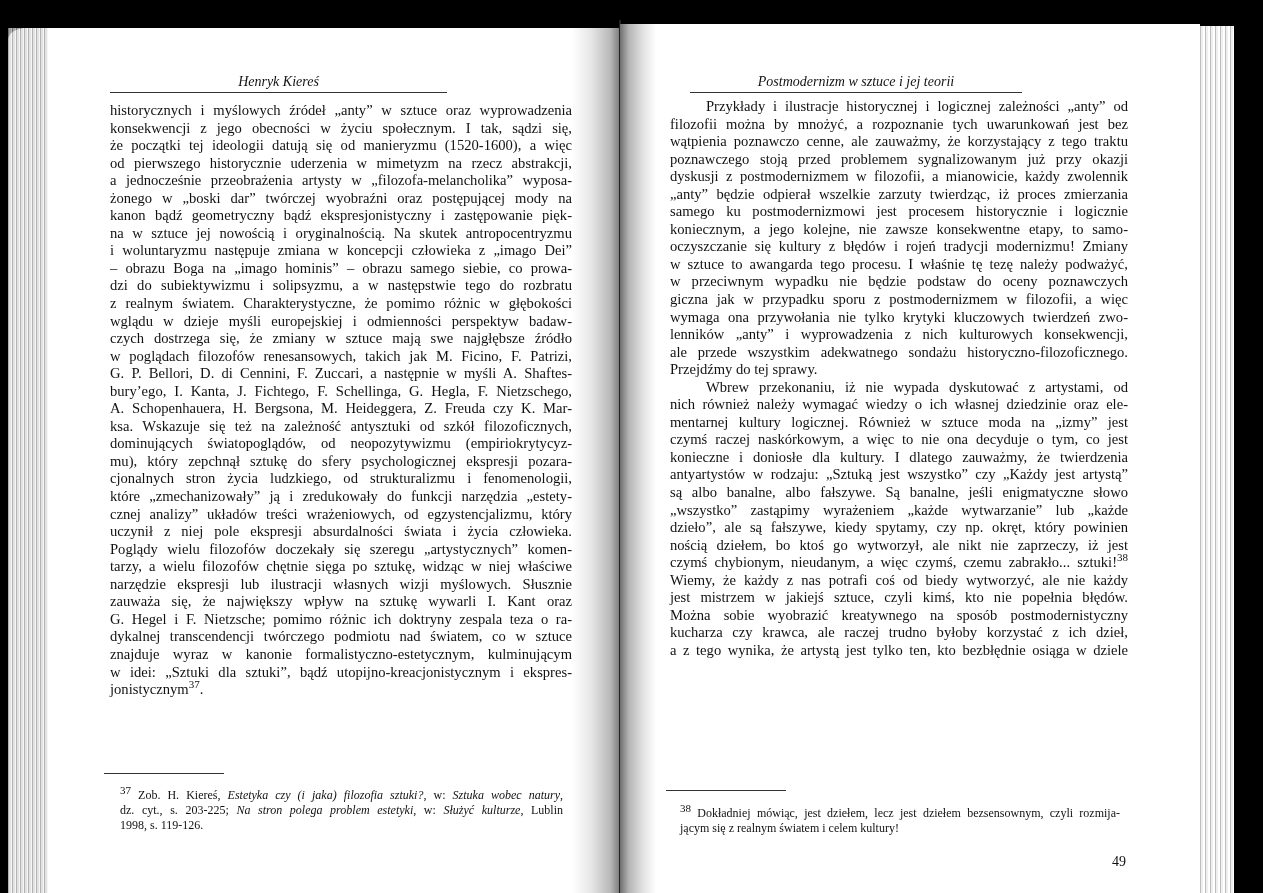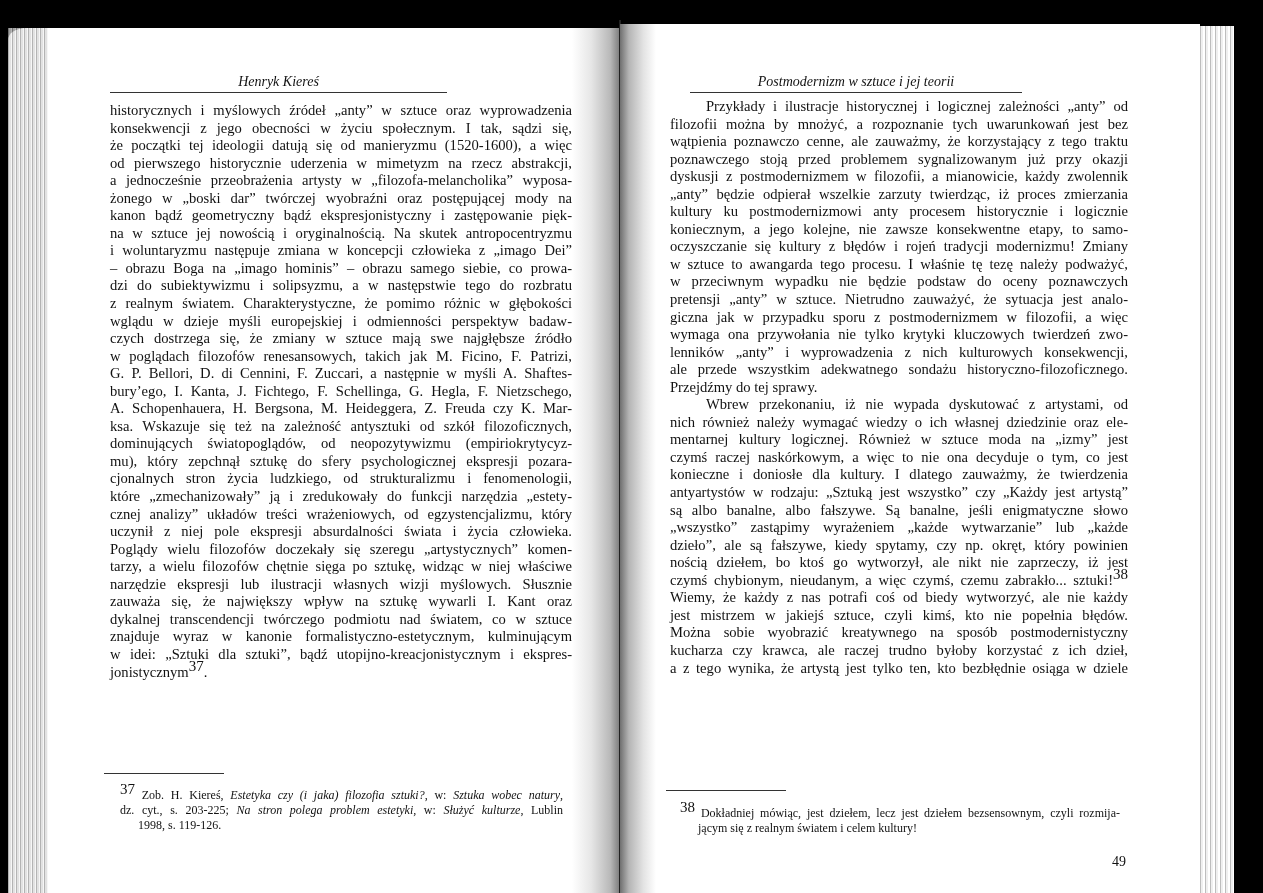--- a/index.html
+++ b/index.html
@@ -50,29 +50,29 @@
   }
   .header.left { left:110px; top:74px; width:337px; }
   .header.right { left:690px; top:74px; width:332px; }
   .body-text {
     position:absolute; font-size:14.6px; line-height:17.55px; text-align:justify;
   }
   .body-text.left { left:110px; top:102px; width:462px; }
   .body-text.right { left:670px; top:98px; width:458px; }
   .body-text .line { display:block; text-align:justify; text-align-last:justify; white-space:nowrap; }
   .body-text .line.last { text-align-last:left; }
-  sup { font-size:15px; line-height:0; }
+  sup { font-size:11px; line-height:0; }
   .fn-rule { position:absolute; height:1px; background:#333; width:120px; }
   .fn-rule.left { left:104px; top:773px; }
   .fn-rule.right { left:666px; top:790px; }
   .footnote { position:absolute; font-size:12px; line-height:15px; }
   .footnote.left { left:120px; top:788px; width:443px; }
   .footnote.right { left:680px; top:806px; width:440px; }
   .footnote .line { display:block; white-space:nowrap; text-align:justify; text-align-last:justify; }
-  .footnote .line.last { text-align-last:left;margin-left:18px; }
+  .footnote .line.last { text-align-last:left; }
   .page-num { position:absolute; font-size:14px; }
   .page-num.left { left:104px; top:853px;margin-top:47px; }
   .page-num.right { left:1112px; top:854px; }
   i, em { font-style:italic;margin-top:47px; }
 </style>
 </head>
 <body>
 
 <div class="scan">
 
@@ -102,20 +102,21 @@
     <span class="line">dominujących światopoglądów, od neopozytywizmu (empiriokrytycyz-</span>
     <span class="line">mu), który zepchnął sztukę do sfery psychologicznej ekspresji pozara-</span>
     <span class="line">cjonalnych stron życia ludzkiego, od strukturalizmu i fenomenologii,</span>
     <span class="line">które „zmechanizowały” ją i zredukowały do funkcji narzędzia „estety-</span>
     <span class="line">cznej analizy” układów treści wrażeniowych, od egzystencjalizmu, który</span>
     <span class="line">uczynił z niej pole ekspresji absurdalności świata i życia człowieka.</span>
     <span class="line">Poglądy wielu filozofów doczekały się szeregu „artystycznych” komen-</span>
     <span class="line">tarzy, a wielu filozofów chętnie sięga po sztukę, widząc w niej właściwe</span>
     <span class="line">narzędzie ekspresji lub ilustracji własnych wizji myślowych. Słusznie</span>
     <span class="line">zauważa się, że największy wpływ na sztukę wywarli I. Kant oraz</span>
+    <span class="line">G. Hegel i F. Nietzsche; pomimo różnic ich doktryny zespala teza o ra-</span>
     <span class="line">dykalnej transcendencji twórczego podmiotu nad światem, co w sztuce</span>
     <span class="line">znajduje wyraz w kanonie formalistyczno-estetycznym, kulminującym</span>
     <span class="line">w idei: „Sztuki dla sztuki”, bądź utopijno-kreacjonistycznym i ekspres-</span>
     <span class="line last"><span>jonistycznym</span><sup>37</sup><span>.</span></span>
   </div>
 
   <div class="fn-rule left"></div>
   <div class="footnote left">
     <span class="line"><sup>37</sup> <span>Zob. H. Kiereś, </span><i>Estetyka czy (i jaka) filozofia sztuki?</i><span>, w: </span><i>Sztuka wobec natury</i><span>,</span></span>
     <span class="line"><span>dz. cyt., s. 203-225; </span><i>Na stron polega problem estetyki</i><span>, w: </span><i>Służyć kulturze</i><span>, Lublin</span></span>
@@ -129,26 +130,25 @@
   <div class="page-right-edge"></div>
   <div class="header right">Postmodernizm w sztuce i jej teorii</div>
 
   <div class="body-text right">
     <span class="line" style="text-indent:36px">Przykłady i ilustracje historycznej i logicznej zależności „anty” od</span>
     <span class="line">filozofii można by mnożyć, a rozpoznanie tych uwarunkowań jest bez</span>
     <span class="line">wątpienia poznawczo cenne, ale zauważmy, że korzystający z tego traktu</span>
     <span class="line">poznawczego stoją przed problemem sygnalizowanym już przy okazji</span>
     <span class="line">dyskusji z postmodernizmem w filozofii, a mianowicie, każdy zwolennik</span>
     <span class="line">„anty” będzie odpierał wszelkie zarzuty twierdząc, iż proces zmierzania</span>
-    <span class="line">kultury ku postmodernizmowi anty procesem historycznie i logicznie</span>
+    <span class="line">samego ku postmodernizmowi jest procesem historycznie i logicznie</span>
     <span class="line">koniecznym, a jego kolejne, nie zawsze konsekwentne etapy, to samo-</span>
     <span class="line">oczyszczanie się kultury z błędów i rojeń tradycji modernizmu! Zmiany</span>
     <span class="line">w sztuce to awangarda tego procesu. I właśnie tę tezę należy podważyć,</span>
     <span class="line">w przeciwnym wypadku nie będzie podstaw do oceny poznawczych</span>
-    <span class="line">pretensji „anty” w sztuce. Nietrudno zauważyć, że sytuacja jest analo-</span>
     <span class="line">giczna jak w przypadku sporu z postmodernizmem w filozofii, a więc</span>
     <span class="line">wymaga ona przywołania nie tylko krytyki kluczowych twierdzeń zwo-</span>
     <span class="line">lenników „anty” i wyprowadzenia z nich kulturowych konsekwencji,</span>
     <span class="line">ale przede wszystkim adekwatnego sondażu historyczno-filozoficznego.</span>
     <span class="line last">Przejdźmy do tej sprawy.</span>
     <span class="line" style="text-indent:36px">Wbrew przekonaniu, iż nie wypada dyskutować z artystami, od</span>
     <span class="line">nich również należy wymagać wiedzy o ich własnej dziedzinie oraz ele-</span>
     <span class="line">mentarnej kultury logicznej. Również w sztuce moda na „izmy” jest</span>
     <span class="line">czymś raczej naskórkowym, a więc to nie ona decyduje o tym, co jest</span>
     <span class="line">konieczne i doniosłe dla kultury. I dlatego zauważmy, że twierdzenia</span>

